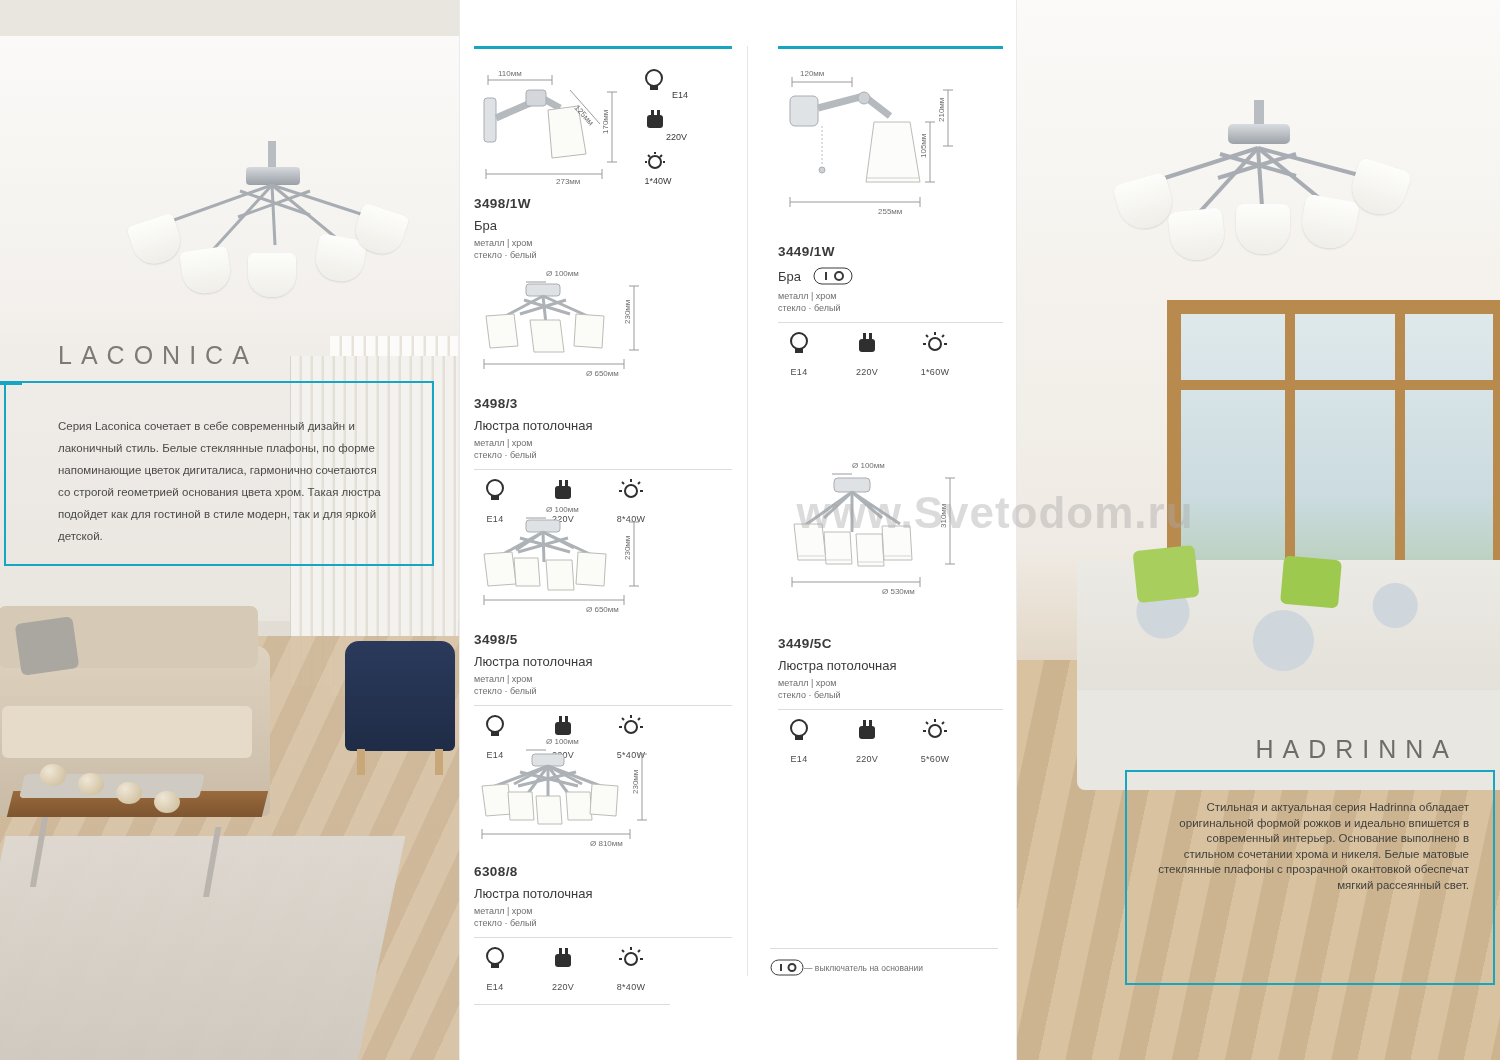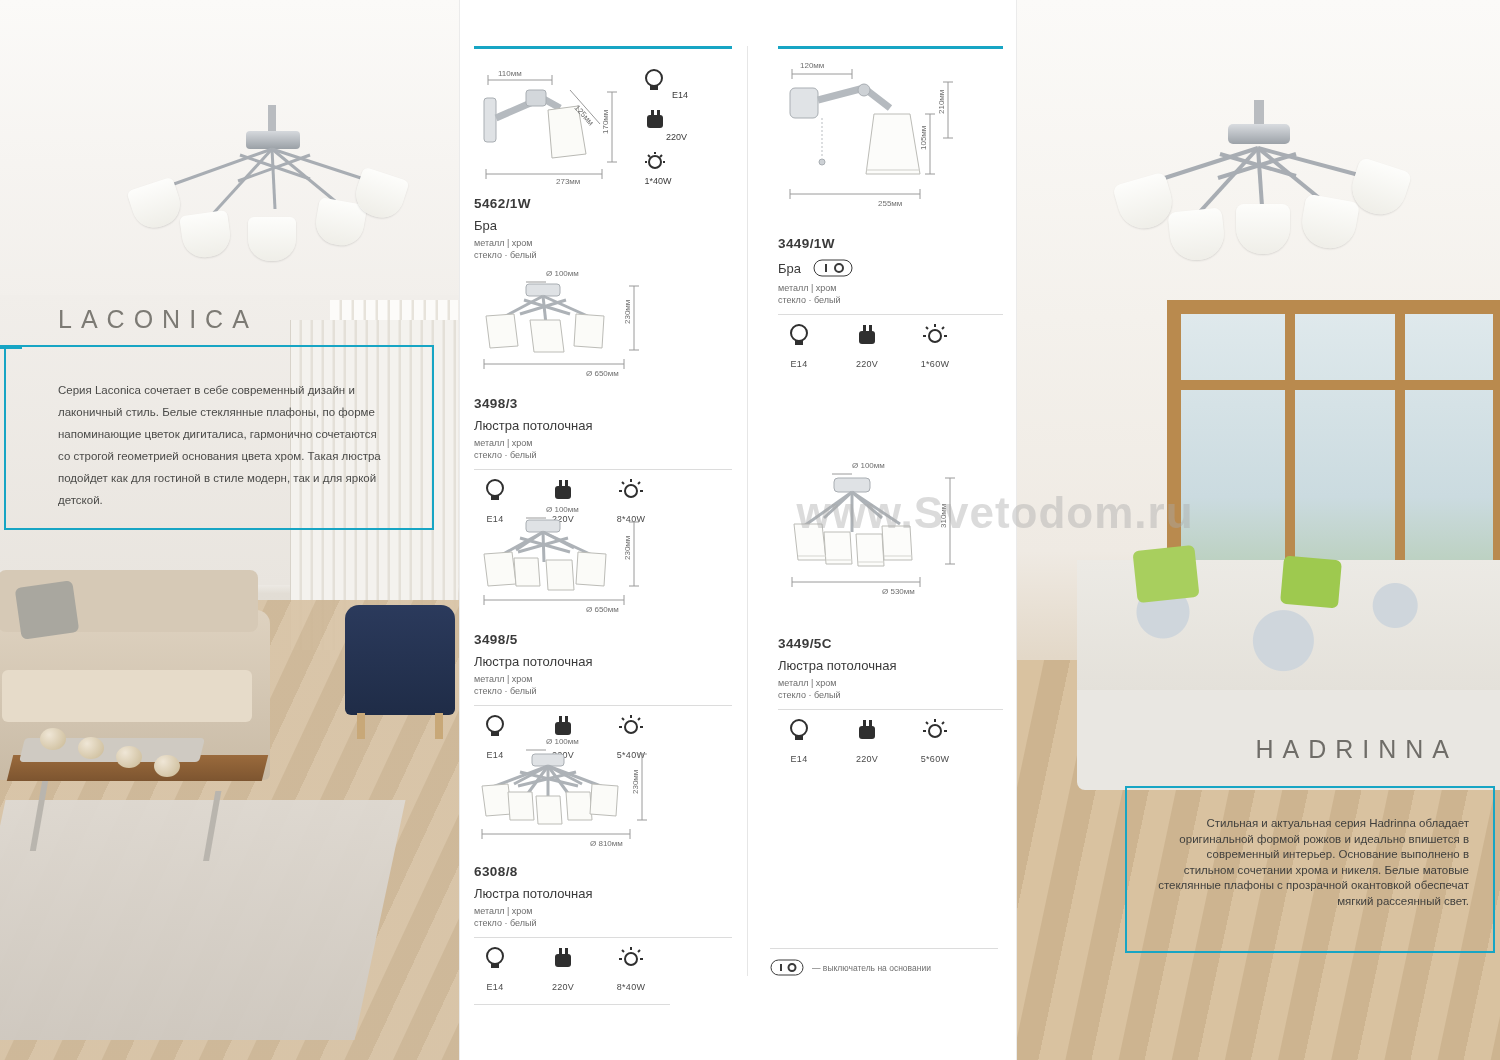--- a/index.html
+++ b/index.html
@@ -17,20 +17,21 @@
   .left-panel {
     position: relative;
     width: 459px; height: 1060px;
     overflow: hidden;
     background: #e9e6e0;
   }
   .room-left {
     position: absolute; inset: 0;
     background:
       linear-gradient(to bottom, #f6f4f1 0%, #f2efeb 28%, #efece7 33%, #efece7 55%, #e2ddd5 56%, #d9d2c8 100%);
+    margin-top: 36px;
   }
   
   .room-left .ceiling {
     position: absolute; left:0; top:0; width:100%; height:300px;
     background: linear-gradient(to bottom, #fbfaf8, #f2efeb);
   }
   
   .room-left .wall {
     position: absolute; left:0; top:295px; width:100%; height:290px;
     background: linear-gradient(to bottom, #f1eeea, #e9e5df);
@@ -218,21 +219,21 @@
   .pillow-g2{
     position:absolute; left:265px; top:558px; width:58px; height:48px;
     background:#9ec94f; transform:rotate(5deg); border-radius:6px;
   }
   .chandelier-r1{ position:absolute; left:95px; top:100px; width:300px; height:180px; }
   .title-right{
     position:absolute; right:42px; top:735px;
     font-size:25px; letter-spacing:9px; color:#6f6d68;
   }
   .box-right{
-    position:absolute; left:108px; top:786px; width:370px; height:167px;
+    position:absolute; left:108px; top:770px; width:370px; height:215px;
     border:2px solid #17a5c4;
   }
   .box-right .inner{
     position:absolute; left:26px; top:28px; width:316px;
     font-size:11.5px; line-height:15.5px; color:#3f3f3d; text-align:right;
   }
 
   .watermark{
     position:absolute; left:490px; top:488px; width:1010px;
     text-align:center;
@@ -349,21 +350,21 @@
             <g stroke="#2f2f2f" stroke-width="2">
               <line x1="11" y1="0" x2="11" y2="2"></line>
                 <line x1="1" y1="10" x2="3" y2="10"></line>
               <line x1="19" y1="10" x2="21" y2="10"></line>
                 <line x1="4" y1="3" x2="6" y2="5"></line>
               <line x1="18" y1="3" x2="16" y2="5"></line>
             </g>
             <text x="14" y="32" font-size="9" fill="#3a3a3a" text-anchor="middle" font-family="Liberation Sans">1*40W</text>
           </g>
         </svg>
-        <div class="code">5462/1W</div>
+        <div class="code">3498/1W</div>
         <div class="pname">Бра</div>
         <div class="pmat">металл  |  хром</div>
         <div class="pmat" style="margin-top:0">стекло  ·  белый</div>
       </div>
 
       <div class="item" style="left:14px;top:262px;width:258px">
         <svg width="258" height="130">
           <text x="72" y="14" font-size="8" fill="#6f6f6f" font-family="Liberation Sans">Ø 100мм</text>
           <line x1="52" y1="20" x2="72" y2="20" stroke="#9a9a9a"></line>
           <rect x="52" y="22" width="34" height="12" rx="3" fill="#dfe2e5" stroke="#a9aeb3"></rect>
@@ -551,21 +552,21 @@
             </svg>
             <div class="lbl">8*40W</div>
           </div>
         </div>
         <div style="margin-top:12px;height:1px;background:#dcdcdc;width:196px"></div>
       </div>
     </div>
 
     <div class="col col-b">
 
-      <div class="item" style="left:30px;top:52px;width:225px">
+      <div class="item" style="left:30px;top:60px;width:225px">
         <svg width="225" height="180">
           <line x1="14" y1="22" x2="74" y2="22" stroke="#9a9a9a"></line>
           <line x1="14" y1="17" x2="14" y2="27" stroke="#9a9a9a"></line>
           <line x1="74" y1="17" x2="74" y2="27" stroke="#9a9a9a"></line>
           <text x="22" y="16" font-size="8" fill="#6f6f6f" font-family="Liberation Sans">120мм</text>
 
           <rect x="12" y="36" width="28" height="30" rx="5" fill="#e0e3e6" stroke="#a9aeb3"></rect>
           <path d="M40 48 L 86 36 L 112 56" stroke="#b5babf" stroke-width="7" fill="none" stroke-linejoin="round"></path>
           <circle cx="86" cy="38" r="6" fill="#cdd1d5" stroke="#a9aeb3"></circle>
 
@@ -696,21 +697,21 @@
                 <line x1="22" y1="4" x2="20" y2="6"></line>
               </g>
             </svg>
             <div class="lbl">5*60W</div>
           </div>
         </div>
       </div>
 
       <div style="position:absolute;left:22px;top:948px;width:230px">
         <div style="height:1px;background:#dcdcdc;width:228px;margin-bottom:10px"></div>
-        <div style="display:flex;align-items:center;gap:8px">
+        <div style="display:flex;align-items:center;gap:0">
           <svg width="34" height="18">
             <rect x="1" y="1" width="32" height="15" rx="7.5" fill="none" stroke="#3a3a3a"></rect>
             <line x1="11" y1="5" x2="11" y2="12" stroke="#3a3a3a" stroke-width="2"></line>
             <circle cx="22" cy="8.5" r="3.5" fill="none" stroke="#3a3a3a" stroke-width="2"></circle>
           </svg>
           <span style="font-size:8.5px;color:#6f6f6f">— выключатель на основании</span>
         </div>
       </div>
     </div>
   </div>

